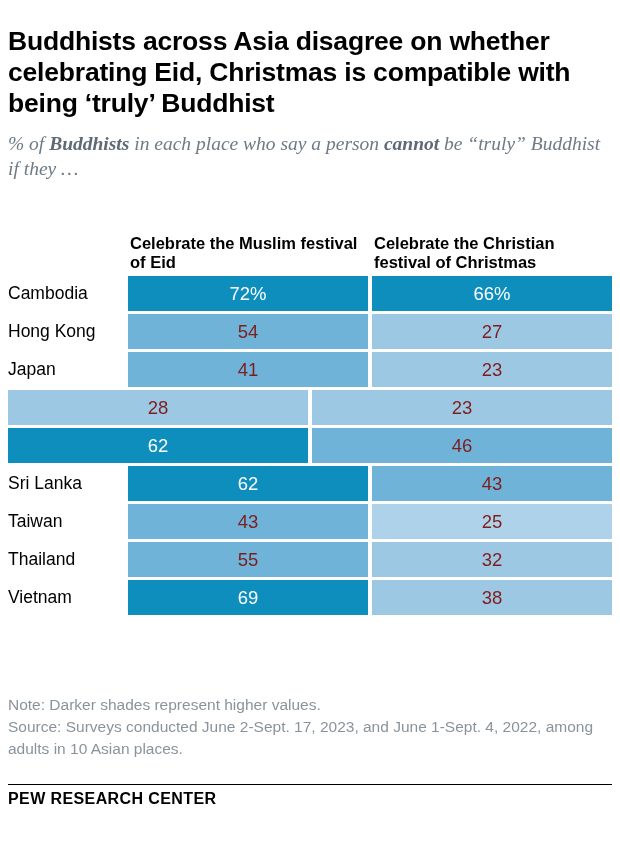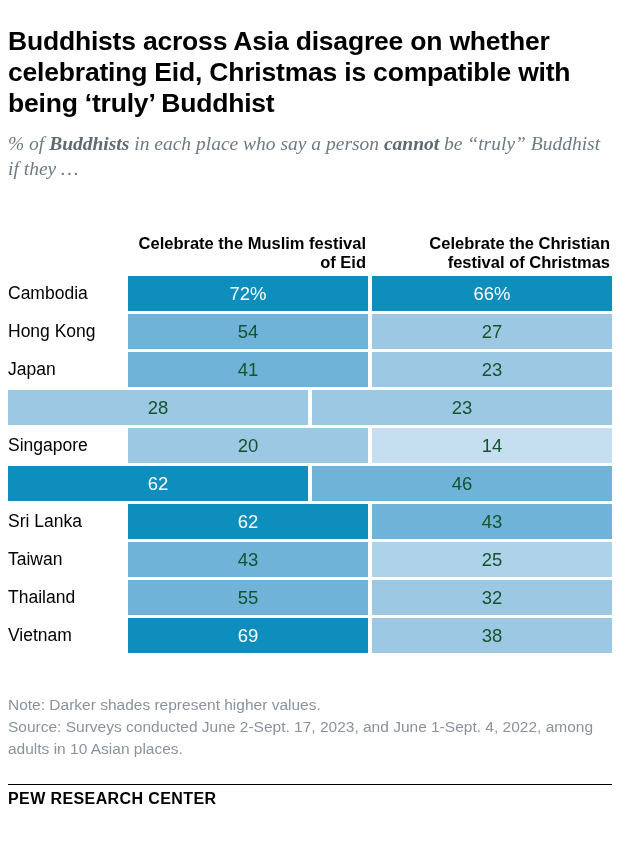--- a/index.html
+++ b/index.html
@@ -61,21 +61,21 @@
   .head-row {
     display: flex;
     width: 100%;
   }
   .head-spacer {
     width: 120px;
     flex: 0 0 120px;
   }
   .head-cell {
     flex: 1 1 0;
-    text-align: right;
+    text-align: left;
     font-size: 16.5px;
     line-height: 19px;
     font-weight: bold;
     color: #000000;
     padding: 0 2px 4px 2px;
     box-sizing: border-box;
   }
   .head-cell.col1 { margin-right: 2px; }
   .head-cell.col2 { margin-left: 2px; }
 
@@ -95,21 +95,21 @@
     padding-right: 12px;
     box-sizing: border-box;
     white-space: nowrap;
   }
   .cell {
     flex: 1 1 0;
     display: flex;
     align-items: center;
     justify-content: center;
     font-size: 18.5px;
-    color: #14532d;
+    color: #7f1d1d;
     box-sizing: border-box;
   }
   .cell.c1 { margin-right: 2px; }
   .cell.c2 { margin-left: 2px; }
   .cell.light-text { color: #ffffff; }
 
   
   .notes {
     position: absolute;
     left: 8px;
@@ -169,25 +169,20 @@
         <div class="grid-row">
           <div class="row-label">Japan</div>
           <div class="cell c1" style="background: rgb(111, 179, 217);">41</div>
           <div class="cell c2" style="background: rgb(157, 200, 228);">23</div>
         </div>
         <div class="grid-row">
           <div class="cell c1" style="background: rgb(157, 200, 228);">28</div>
           <div class="cell c2" style="background: rgb(157, 200, 228);">23</div>
         </div>
         <div class="grid-row">
-          <div class="row-label">Singapore</div>
-          <div class="cell c1" style="background: rgb(157, 200, 228);">20</div>
-          <div class="cell c2" style="background: rgb(198, 223, 240);">14</div>
-        </div>
-        <div class="grid-row">
           <div class="cell c1 light-text" style="background: rgb(13, 142, 188);">62</div>
           <div class="cell c2" style="background: rgb(111, 179, 217);">46</div>
         </div>
         <div class="grid-row">
           <div class="row-label">Sri Lanka</div>
           <div class="cell c1 light-text" style="background: rgb(13, 142, 188);">62</div>
           <div class="cell c2" style="background: rgb(111, 179, 217);">43</div>
         </div>
         <div class="grid-row">
           <div class="row-label">Taiwan</div>

